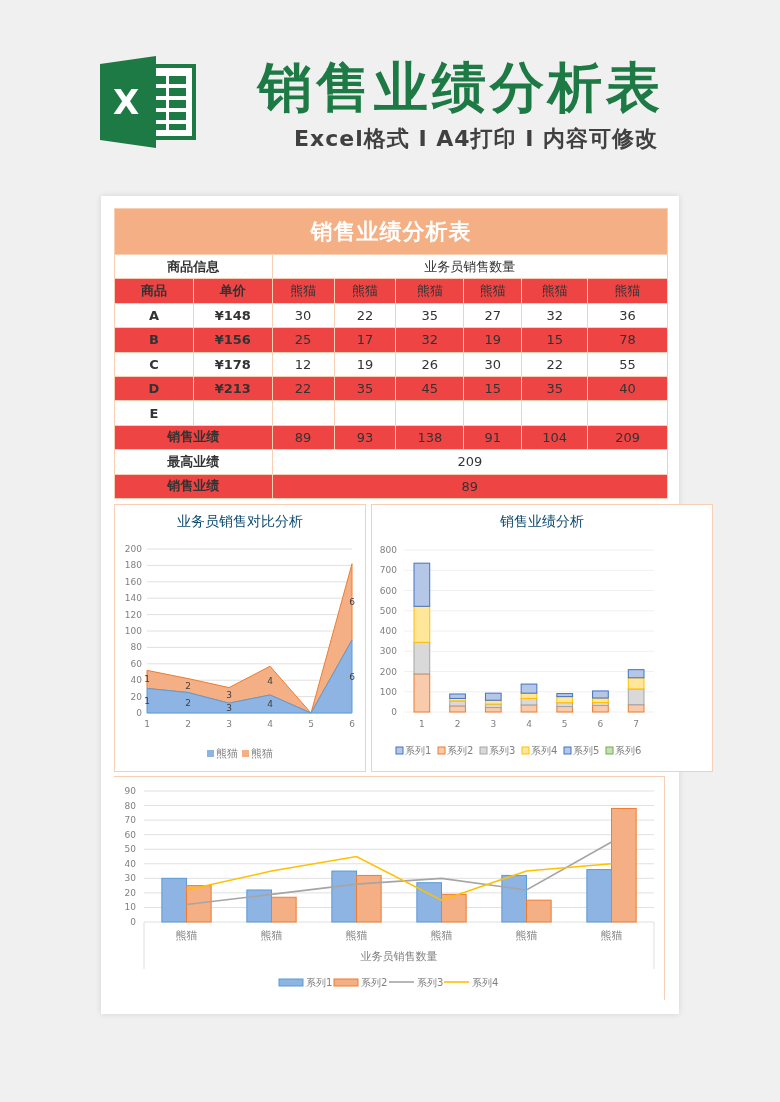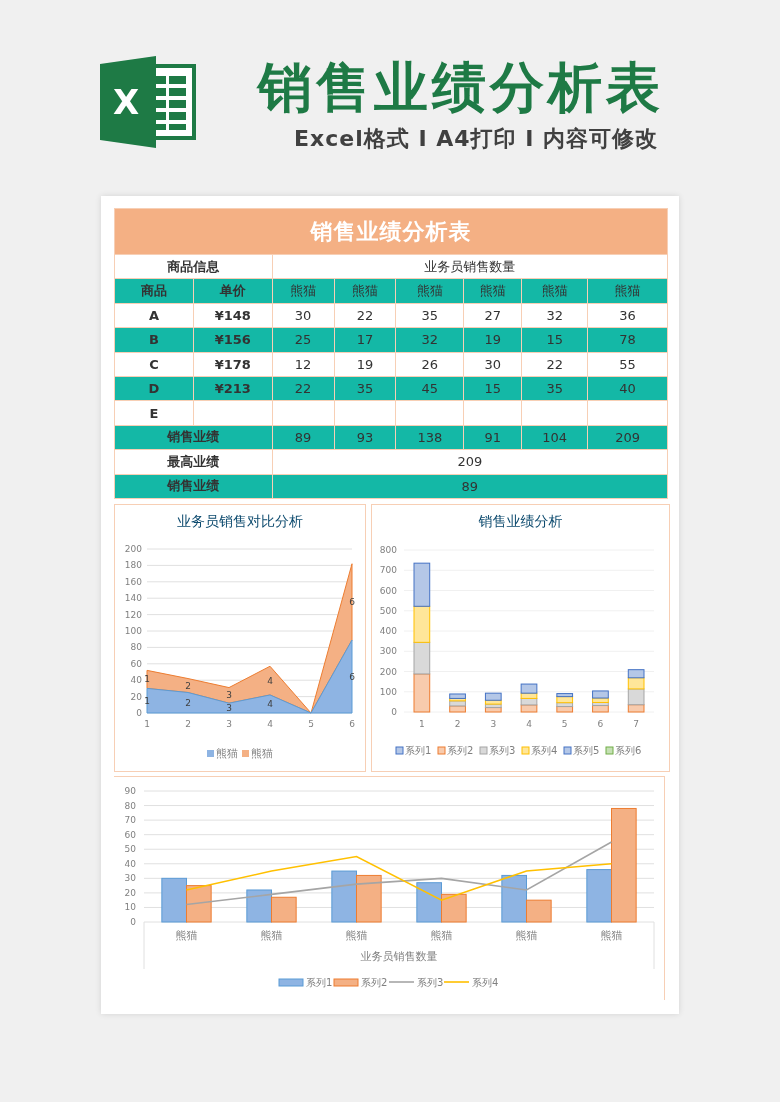--- a/index.html
+++ b/index.html
@@ -6,21 +6,21 @@
   body { width: 780px; height: 1102px; background: #f0f0f0; font-family: "DejaVu Sans", "Liberation Sans", sans-serif; position: relative; overflow: hidden; }
   .header { position: absolute; left: 0; top: 0; width: 780px; height: 190px; }
   .logo { position: absolute; left: 100px; top: 56px; width: 96px; height: 92px; }
   .main-title { position: absolute; left: 258px; top: 52px; font-size: 54px; font-weight: bold; color: #1e7a45; letter-spacing: 4px; }
   .sub-title { position: absolute; left: 258px; top: 124px; font-size: 22px; font-weight: bold; color: #404040; letter-spacing: 1px; margin-left: 36px; }
   .paper { position: absolute; left: 101px; top: 196px; width: 578px; height: 818px; background: #ffffff; box-shadow: 0 0 6px rgba(0,0,0,0.12); }
   table.sheet { position: absolute; left: 13px; top: 12px; width: 554px; border-collapse: collapse; font-size: 13px; color: #333; }
   table.sheet td { border: 1px solid #f7cfb5; text-align: center; height: 24.4px; }
   .t-title { background: #f4b084; color: #fff; font-size: 22px; font-weight: bold; height: 46px !important; letter-spacing: 1px; }
   .r-white td { background: #ffffff; }
-  .r-pink td { background: #14b8a6; }
+  .r-pink td { background: #ef4444; }
   .bold { font-weight: bold; }
   .chart-box { position: absolute; background: #fff; border: 1px solid #f7cfb5; }
   .chart-title { position: absolute; width: 100%; text-align: center; font-size: 14px; color: #0c4a6e; }
   svg text { font-family: "DejaVu Sans", "Liberation Sans", sans-serif; }
 </style>
 </head>
 <body>
 
 <div class="header">
   <svg class="logo" viewBox="0 0 96 92">
@@ -185,21 +185,21 @@
           <text x="237" y="174.51" text-anchor="middle" fill="#404040">6</text>
           <text x="237" y="99.89" text-anchor="middle" fill="#404040">6</text>
           <rect x="92" y="245" width="7" height="7" fill="#8eb4e3"></rect>
           <text x="101" y="252" font-size="11">熊猫</text>
           <rect x="127" y="245" width="7" height="7" fill="#f4b084"></rect>
           <text x="136" y="252" font-size="11">熊猫</text>
         </g>
     </svg>
   </div>
 
-  <div class="chart-box" style="left:270px; top:308px; width:299px; height:268px;">
+  <div class="chart-box" style="left:270px; top:308px; width:342px; height:268px;">
     <div class="chart-title" style="top:8px;">销售业绩分析</div>
     <svg width="294" height="268" style="position:absolute;left:0;top:0;">
       <g id="c2" font-size="9" fill="#808080">
           <line x1="32" x2="282" y1="207" y2="207" stroke="#f0f0f0"></line>
           <text x="25" y="210" text-anchor="end">0</text>
           <line x1="32" x2="282" y1="186.75" y2="186.75" stroke="#f0f0f0"></line>
           <text x="25" y="189.75" text-anchor="end">100</text>
           <line x1="32" x2="282" y1="166.5" y2="166.5" stroke="#f0f0f0"></line>
           <text x="25" y="169.5" text-anchor="end">200</text>
           <line x1="32" x2="282" y1="146.25" y2="146.25" stroke="#f0f0f0"></line>

